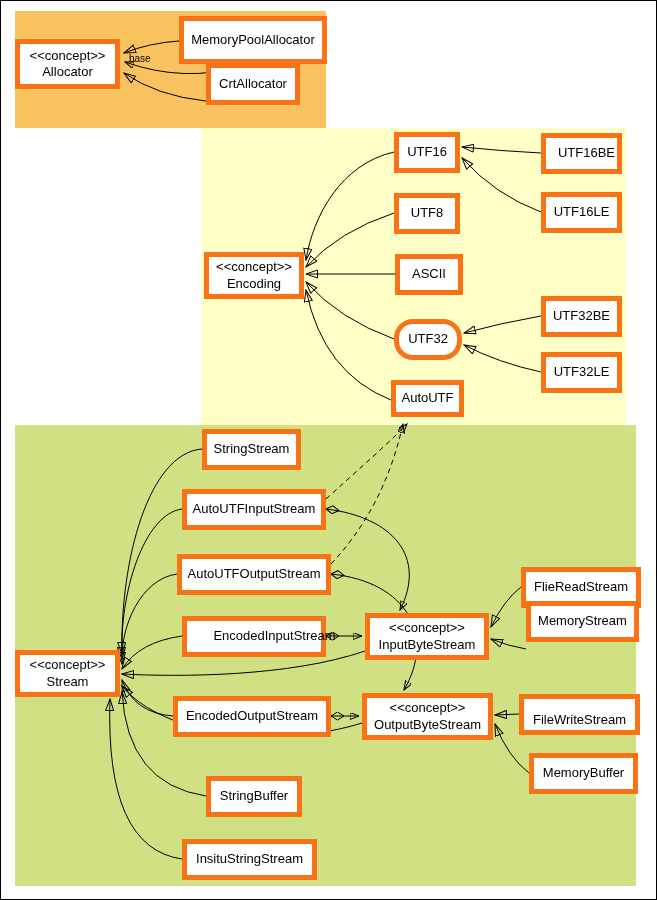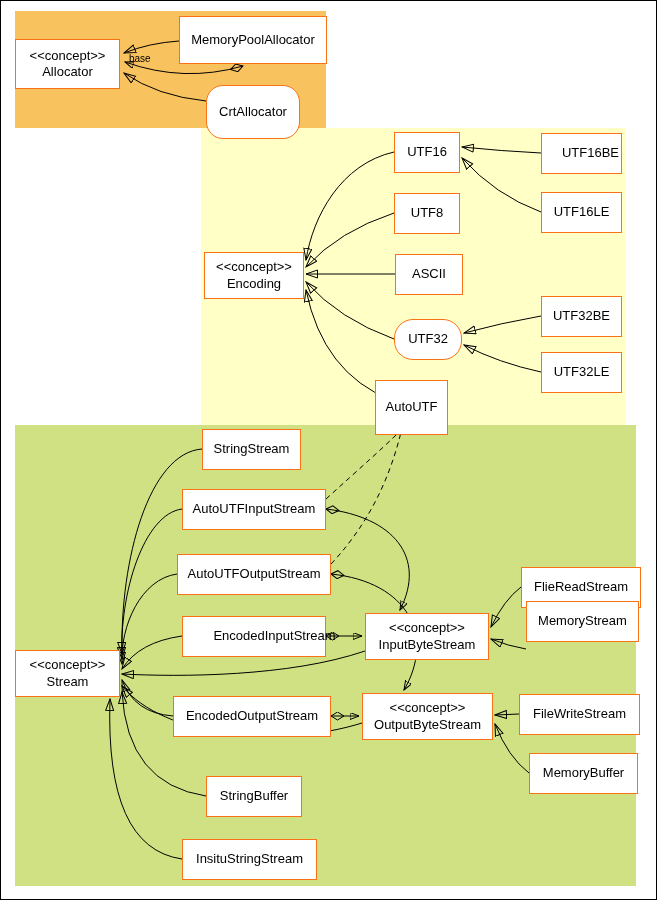--- a/index.html
+++ b/index.html
@@ -10,21 +10,21 @@
   }
   .region { position:absolute; z-index:0; }
   .region-allocator { left:14px; top:10px; width:311px; height:117px; background:#f8c25f; }
   .region-encoding  { left:200px; top:127px; width:425px; height:297px; background:#ffffc6; }
   .region-stream    { left:14px; top:424px; width:621px; height:461px; background:#cfe182; }
   .edges { position:absolute; left:0; top:0; width:657px; height:900px; z-index:1; }
   .edges path { fill:none; stroke:#000; stroke-width:1; }
   .edges path.dashed { stroke-dasharray:5,4; }
   .node {
     position:absolute; z-index:2; box-sizing:border-box;
-    background:#ffffff; border:1px solid #f97316;
+    background:#ffffff; border:5px solid #f97316;
     display:flex; flex-direction:column; align-items:center; justify-content:center;
     font-size:13px; line-height:1.25; text-align:center; padding:2px;
     white-space:nowrap;
   }
   .edge-label { position:absolute; z-index:3; font-size:10px; }
 </style>
 </head>
 <body>
 
 <div class="canvas">
@@ -86,21 +86,21 @@
 
   <span class="edge-label" style="left:128px; top:52px;">base</span>
 
   <div class="node" style="left:14px; top:38px; width:105px; height:50px;">
     <div>&lt;&lt;concept&gt;&gt;</div>
     <div>Allocator</div>
   </div>
   <div class="node" style="left:178px; top:15px; width:148px; height:48px;">
     <div>MemoryPoolAllocator</div>
   </div>
-  <div class="node" style="left:205px; top:84px; width:94px; height:54px;border-radius:17px;">
+  <div class="node" style="left:205px; top:62px; width:94px; height:42px;">
     <div>CrtAllocator</div>
   </div>
 
   <div class="node" style="left:393px; top:131px; width:66px; height:41px;">
     <div>UTF16</div>
   </div>
   <div class="node" style="left:540px; top:132px; width:81px; height:41px;align-items:flex-end;">
     <div>UTF16BE</div>
   </div>
   <div class="node" style="left:540px; top:191px; width:81px; height:41px;">
@@ -118,21 +118,21 @@
   </div>
   <div class="node" style="left:393px; top:318px; width:68px; height:41px;border-radius:19px;">
     <div>UTF32</div>
   </div>
   <div class="node" style="left:540px; top:295px; width:81px; height:41px;">
     <div>UTF32BE</div>
   </div>
   <div class="node" style="left:540px; top:351px; width:81px; height:41px;">
     <div>UTF32LE</div>
   </div>
-  <div class="node" style="left:374px; top:379px; width:73px; height:55px;">
+  <div class="node" style="left:390px; top:379px; width:73px; height:37px;">
     <div>AutoUTF</div>
   </div>
 
   <div class="node" style="left:201px; top:428px; width:99px; height:41px;">
     <div>StringStream</div>
   </div>
   <div class="node" style="left:181px; top:488px; width:144px; height:41px;align-items:center;">
     <div>AutoUTFInputStream</div>
   </div>
   <div class="node" style="left:176px; top:553px; width:154px; height:41px;align-items:center;">
@@ -155,21 +155,21 @@
   <div class="node" style="left:525px; top:600px; width:113px; height:41px;">
     <div>MemoryStream</div>
   </div>
   <div class="node" style="left:172px; top:695px; width:158px; height:41px;">
     <div>EncodedOutputStream</div>
   </div>
   <div class="node" style="left:361px; top:692px; width:131px; height:47px;">
     <div>&lt;&lt;concept&gt;&gt;</div>
     <div>OutputByteStream</div>
   </div>
-  <div class="node" style="left:518px; top:693px; width:121px; height:41px;">
+  <div class="node" style="left:518px; top:693px; width:121px; height:41px;justify-content:flex-end;">
     <div>FileWriteStream</div>
   </div>
   <div class="node" style="left:528px; top:752px; width:109px; height:41px;">
     <div>MemoryBuffer</div>
   </div>
   <div class="node" style="left:205px; top:775px; width:96px; height:41px;">
     <div>StringBuffer</div>
   </div>
   <div class="node" style="left:181px; top:838px; width:135px; height:41px;">
     <div>InsituStringStream</div>

